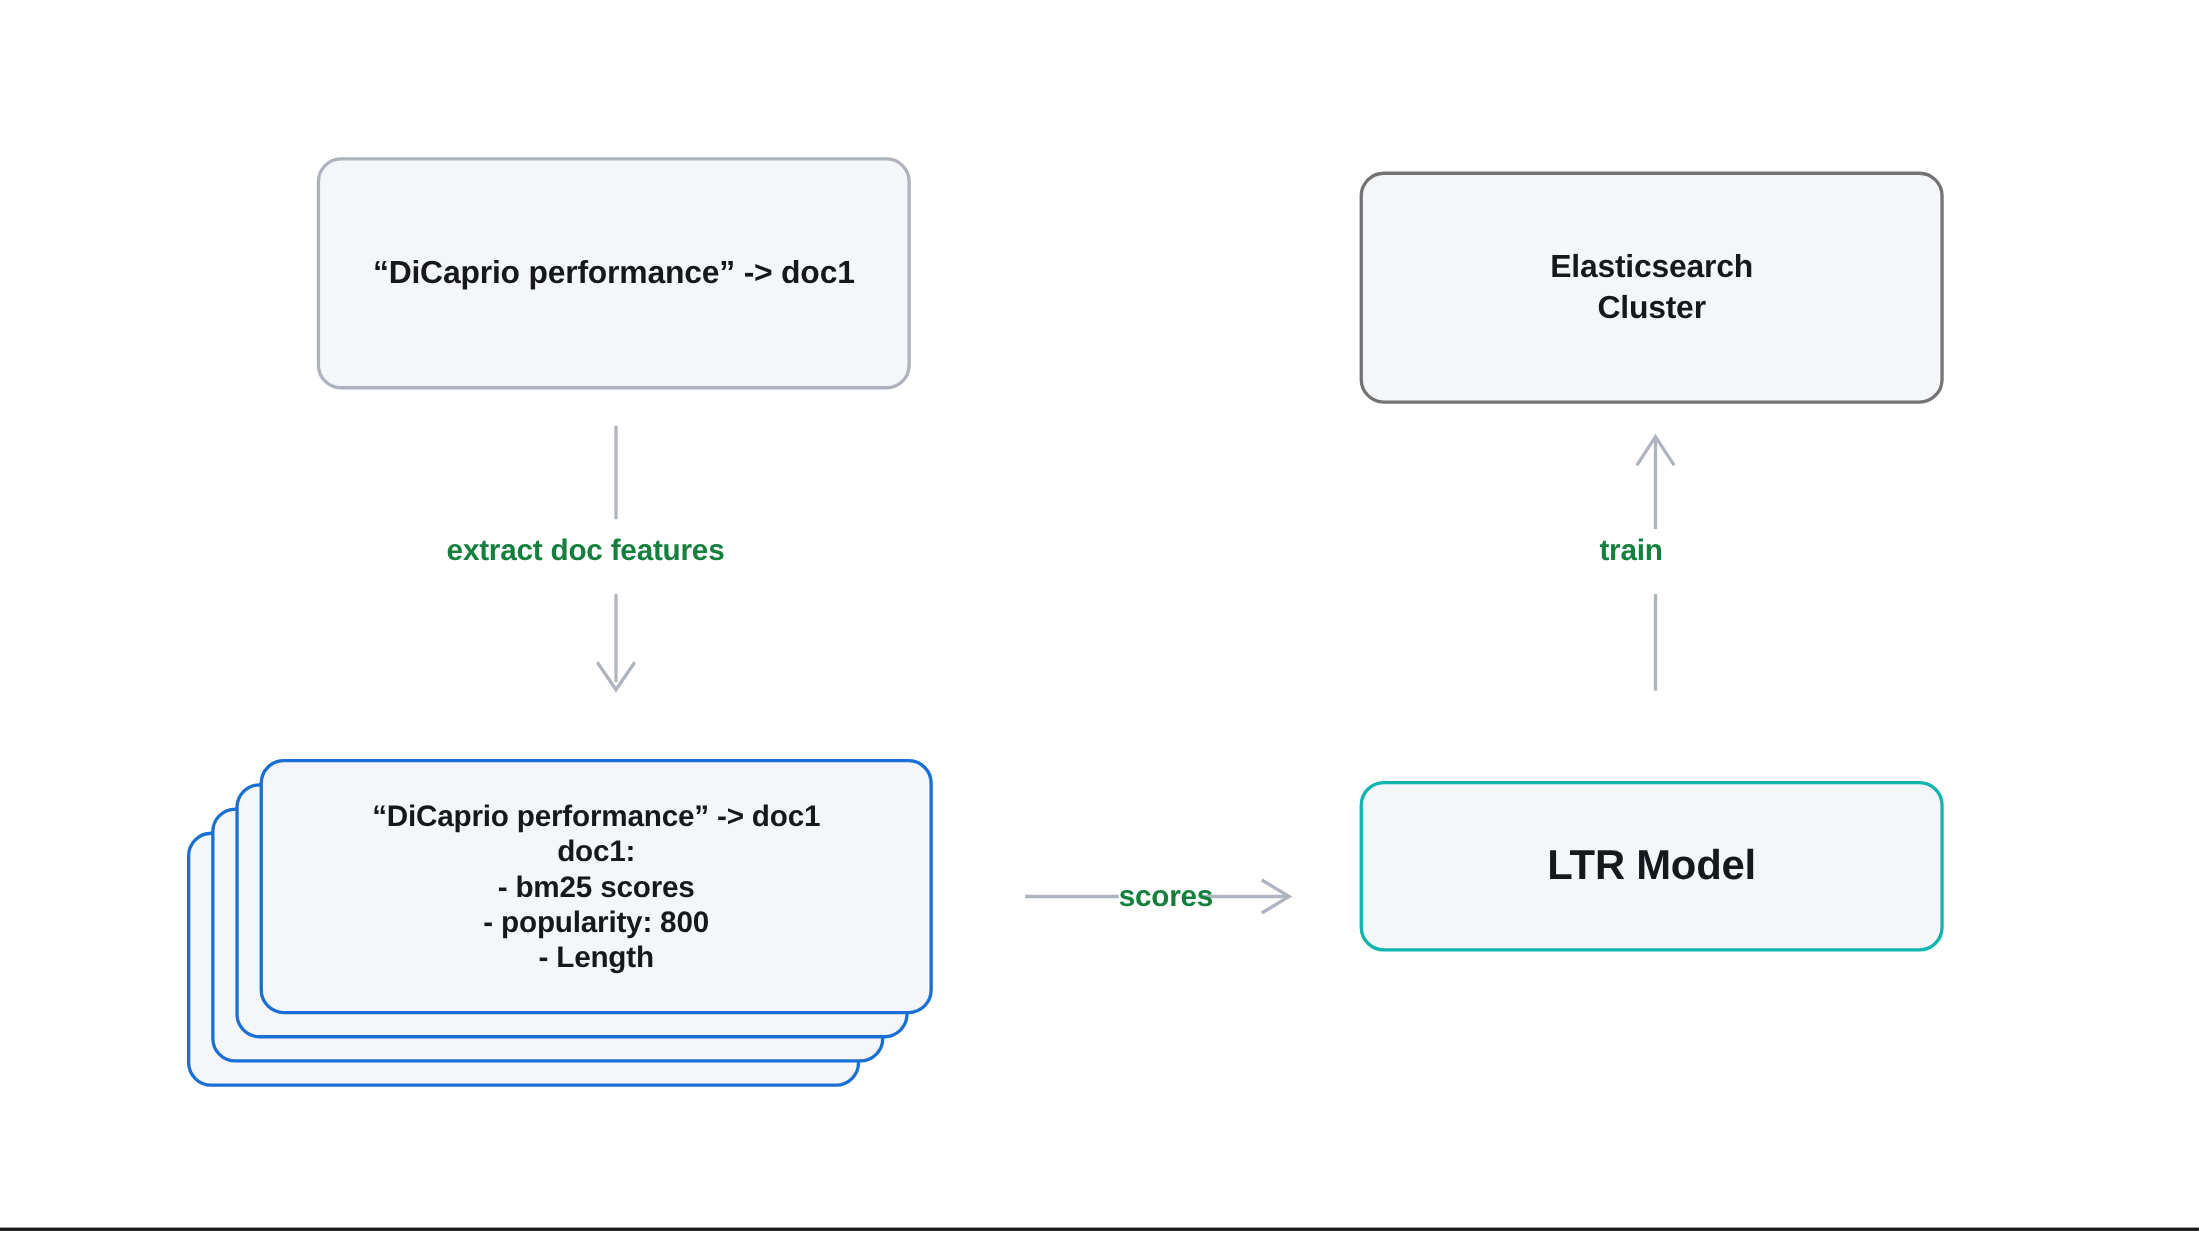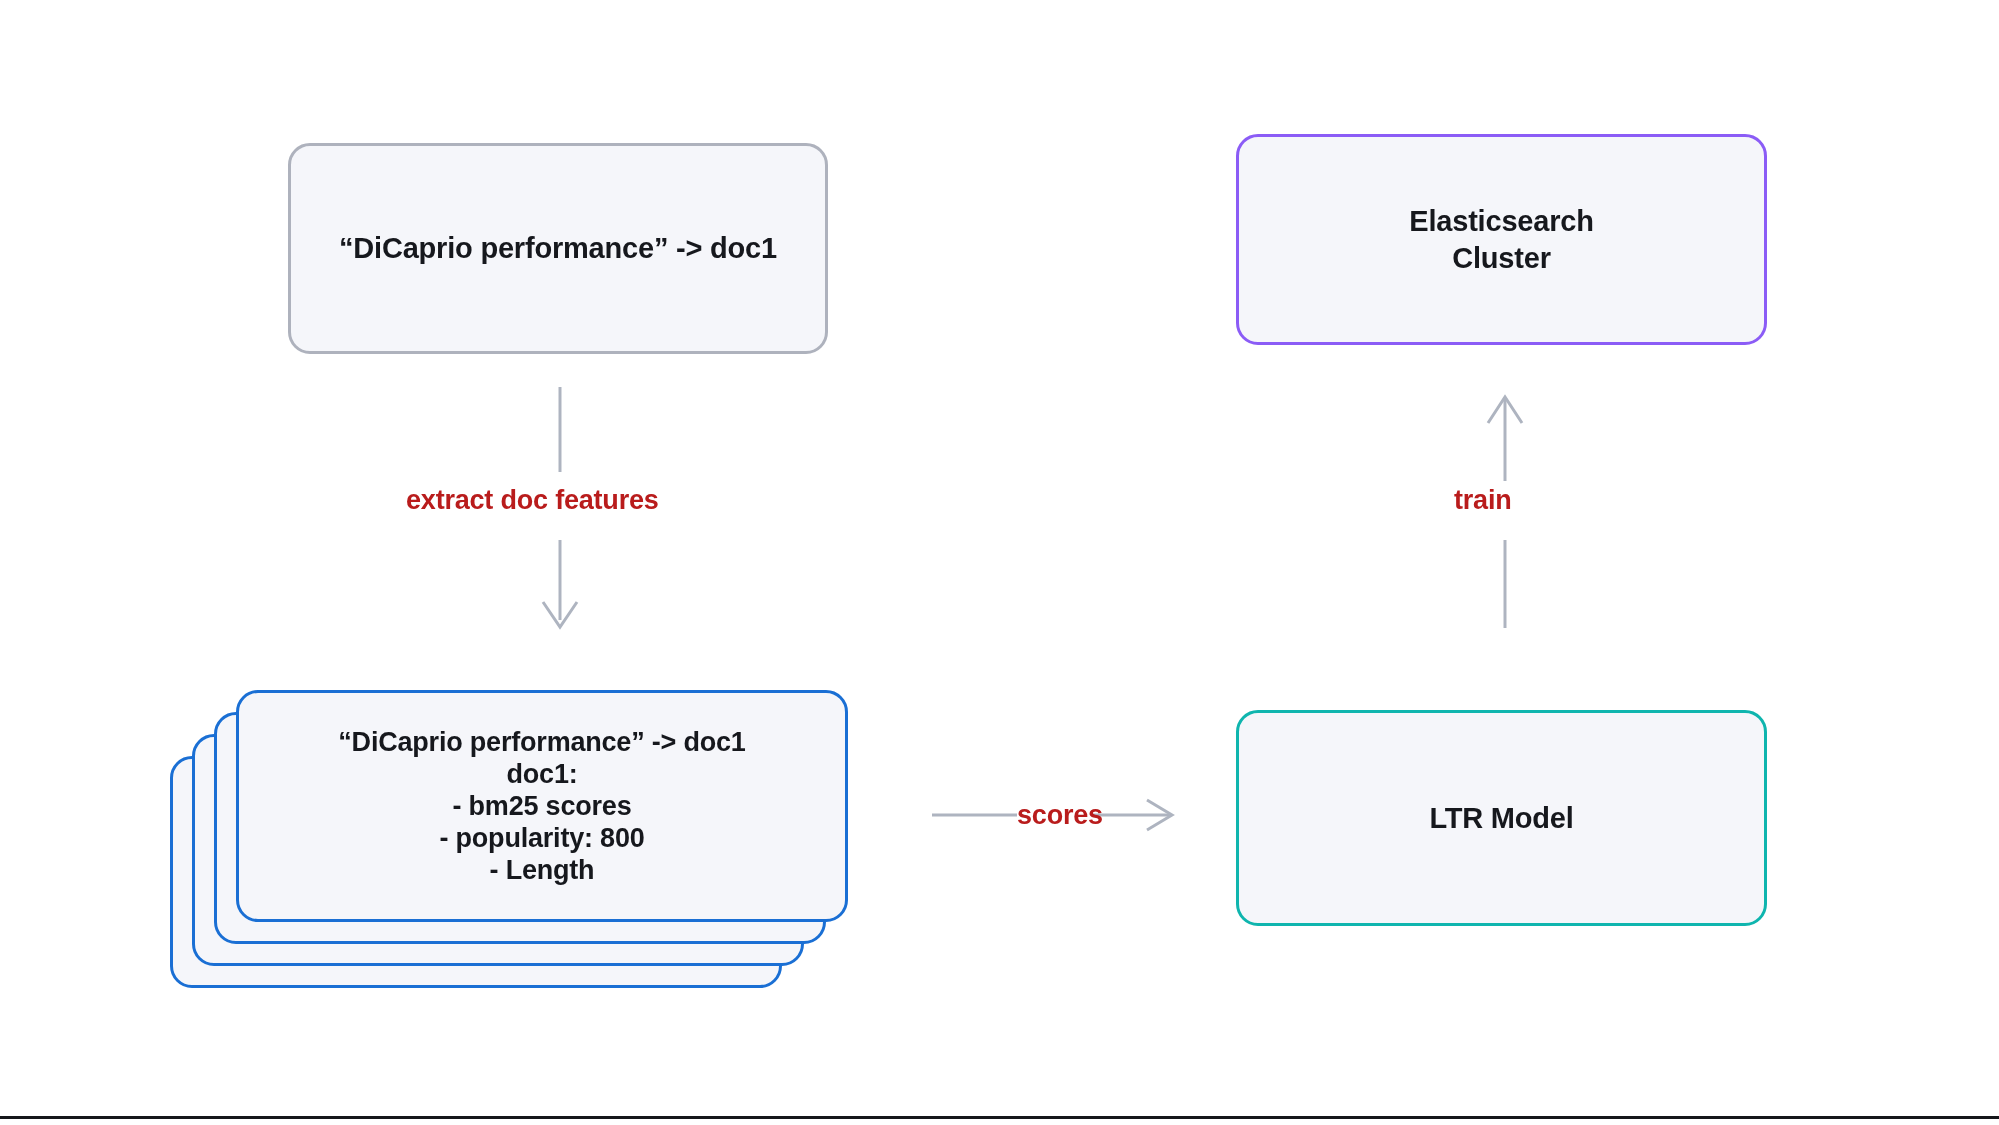--- a/index.html
+++ b/index.html
@@ -49,35 +49,35 @@
     top: 143px;
     width: 540px;
     height: 211px;
     border: 3px solid #aeb2bd;
     font-size: 29px;
   }
 
   
   #node-es {
     left: 1236px;
-    top: 134px;
+    top: 156px;
     width: 531px;
     height: 211px;
-    border: 3px solid #8b5cf6;
+    border: 3px solid #737373;
     font-size: 29px;
   }
 
   
   #node-ltr {
     left: 1236px;
     top: 710px;
     width: 531px;
-    height: 216px;
+    height: 155px;
     border: 3px solid #0fb5ae;
-    font-size: 29px;
+    font-size: 38px;
   }
 
   
   #stack {
     position: absolute;
     left: 170px;
     top: 690px;
     width: 720px;
     height: 330px;
   }
@@ -126,21 +126,21 @@
     stroke-width: 3;
     fill: none;
     stroke-linecap: butt;
     stroke-linejoin: miter;
   }
 
   .edge-label {
     position: absolute;
     font-size: 27px;
     font-weight: bold;
-    color: #b91c1c;
+    color: #15803d;
     white-space: nowrap;
     letter-spacing: -0.2px;
   }
 
   
   #edge-extract-top   { left: 557px; top: 387px; width: 6px; height: 85px; }
   #edge-extract-bot   { left: 557px; top: 540px; width: 40px; height: 90px; left: 540px; }
   #label-extract      { left: 406px; top: 485px; }
 
   

